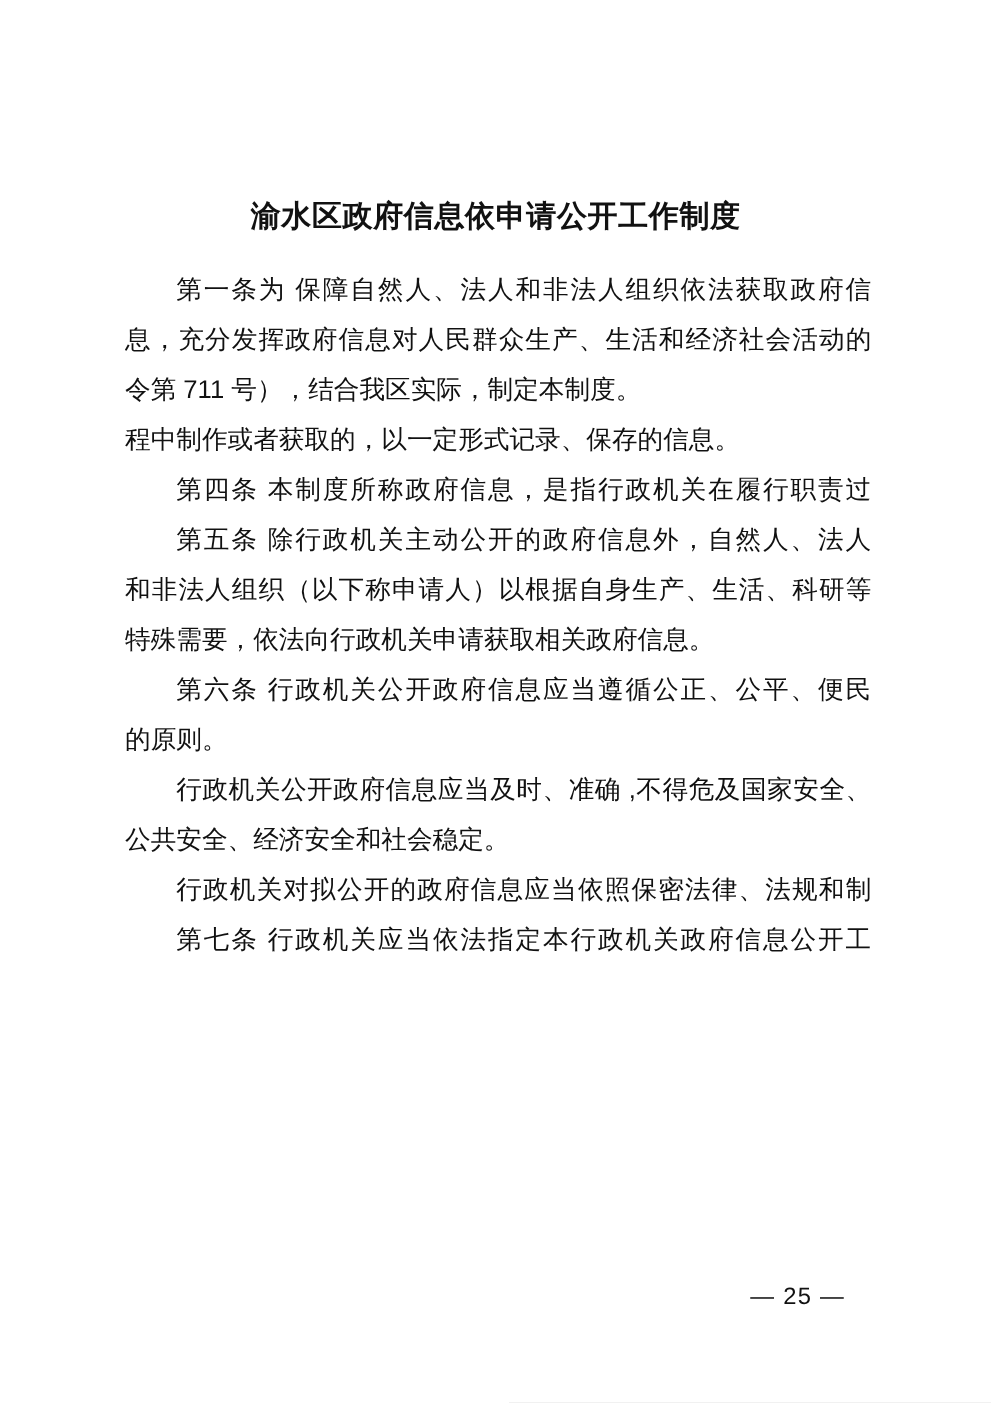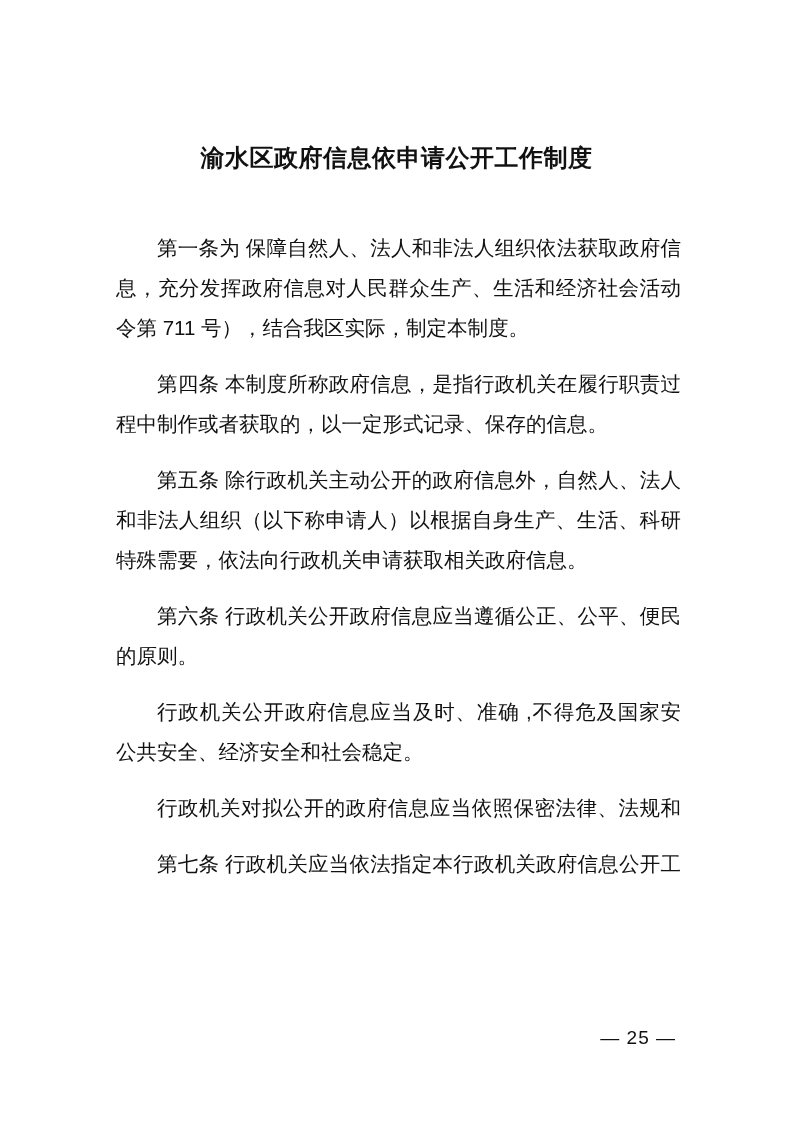--- a/index.html
+++ b/index.html
@@ -12,39 +12,39 @@
     width: 793px;
     height: 1122px;
     background: #ffffff;
     margin: 0 auto;
     overflow: hidden;
     font-family: "Liberation Sans", sans-serif;
     color: #111111;
   }
   .doc-title {
     position: absolute;
-    top: 140px;
+    top: 156px;
     left: 0;
     width: 100%;
     text-align: center;
     font-size: 24px;
     font-weight: bold;
     letter-spacing: 0.5px;
     line-height: 36px;
   }
   .doc-body {
     position: absolute;
     top: 212px;
     left: 100px;
     width: 597px;
     font-size: 20.5px;
     font-weight: 500;
   }
   .para {
-    margin: 16px;
+    margin: 0;
     padding: 0;
   }
   .line {
     height: 40px;
     line-height: 40px;
     text-align: justify;
     text-align-last: justify;
     overflow: hidden;
   }
   .line.first {
@@ -70,22 +70,22 @@
 <div class="page">
   <div class="doc-title">渝水区政府信息依申请公开工作制度</div>
 
   <div class="doc-body">
       <div class="para">
         <div class="line first">第一条为 保障自然人、法人和非法人组织依法获取政府信</div>
         <div class="line">息，充分发挥政府信息对人民群众生产、生活和经济社会活动的</div>
         <div class="line short">令第 711 号），结合我区实际，制定本制度。</div>
       </div>
       <div class="para">
+        <div class="line short">程中制作或者获取的，以一定形式记录、保存的信息。</div>
         <div class="line first">第四条 本制度所称政府信息，是指行政机关在履行职责过</div>
-        <div class="line short">程中制作或者获取的，以一定形式记录、保存的信息。</div>
       </div>
       <div class="para">
         <div class="line first">第五条 除行政机关主动公开的政府信息外，自然人、法人</div>
         <div class="line">和非法人组织（以下称申请人）以根据自身生产、生活、科研等</div>
         <div class="line short">特殊需要，依法向行政机关申请获取相关政府信息。</div>
       </div>
       <div class="para">
         <div class="line first">第六条 行政机关公开政府信息应当遵循公正、公平、便民</div>
         <div class="line short">的原则。</div>
       </div>

